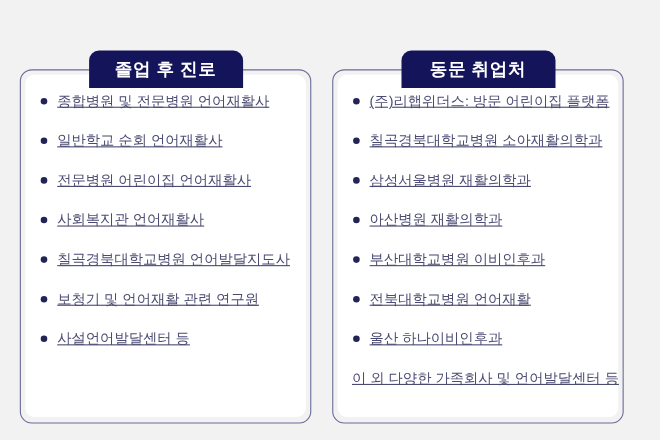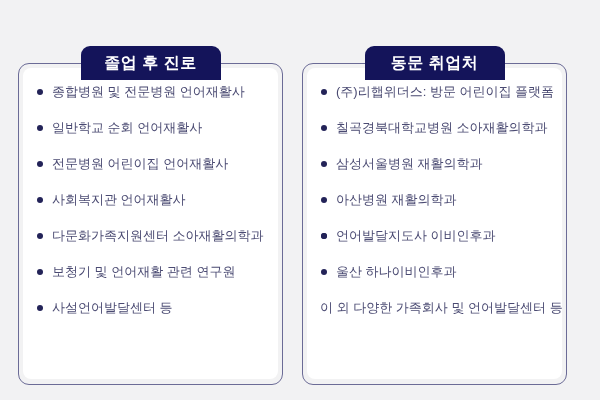--- a/index.html
+++ b/index.html
@@ -87,20 +87,21 @@
   }
 
   .item {
     position: relative;
     color: #4a4a72;
     font-size: 13px;
     line-height: 16px;
     padding-left: 16px;
     margin-bottom: 20px;
     white-space: nowrap;
+    text-decoration: underline;
   }
   .item:last-child { margin-bottom: 16px; }
 
   .item .bullet {
     position: absolute;
     left: 1px;
     top: 5px;
     width: 6px;
     height: 6px;
     border-radius: 50%;
@@ -133,21 +134,21 @@
         <li class="item">
           <span class="bullet"></span>
           <span>전문병원 어린이집 언어재활사</span>
         </li>
         <li class="item">
           <span class="bullet"></span>
           <span>사회복지관 언어재활사</span>
         </li>
         <li class="item">
           <span class="bullet"></span>
-          <span>다문화가족지원센터 소아재활의학과</span>
+          <span>칠곡경북대학교병원 언어발달지도사</span>
         </li>
         <li class="item">
           <span class="bullet"></span>
           <span>보청기 및 언어재활 관련 연구원</span>
         </li>
         <li class="item">
           <span class="bullet"></span>
           <span>사설언어발달센터 등</span>
         </li>
       </ul>
@@ -170,24 +171,25 @@
         <li class="item">
           <span class="bullet"></span>
           <span>삼성서울병원 재활의학과</span>
         </li>
         <li class="item">
           <span class="bullet"></span>
           <span>아산병원 재활의학과</span>
         </li>
         <li class="item">
           <span class="bullet"></span>
-        </li>
-        <li class="item">
-          <span class="bullet"></span>
-          <span>언어발달지도사 이비인후과</span>
+          <span>부산대학교병원 이비인후과</span>
+        </li>
+        <li class="item">
+          <span class="bullet"></span>
+          <span>전북대학교병원 언어재활</span>
         </li>
         <li class="item">
           <span class="bullet"></span>
           <span>울산 하나이비인후과</span>
         </li>
         <li class="item no-bullet">
           <span>이 외 다양한 가족회사 및 언어발달센터 등</span>
         </li>
       </ul>
     </div>

